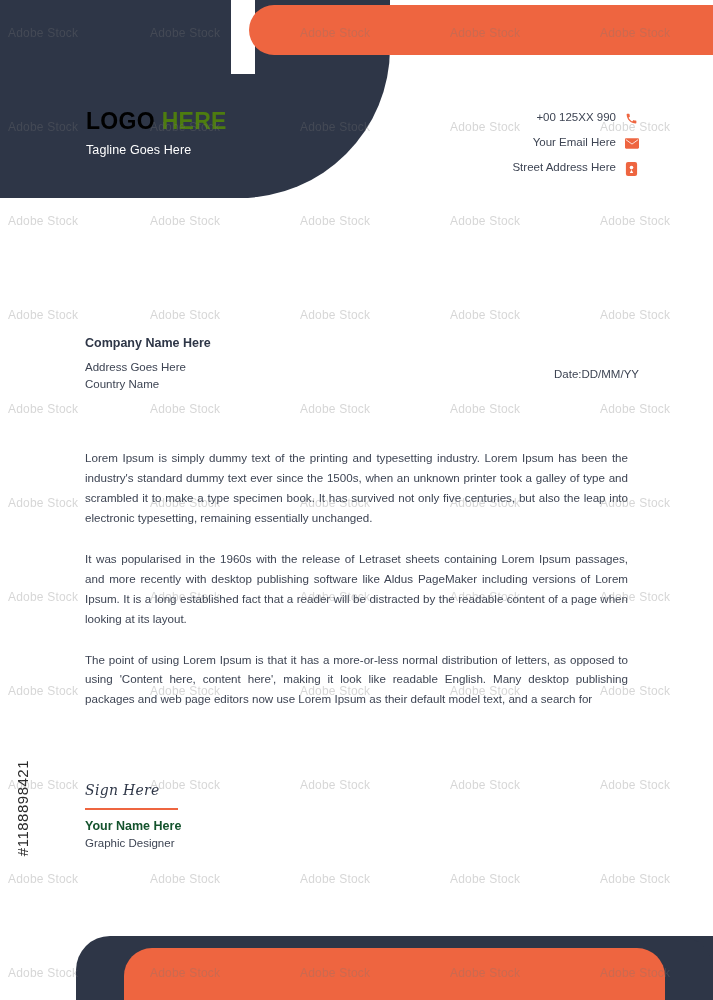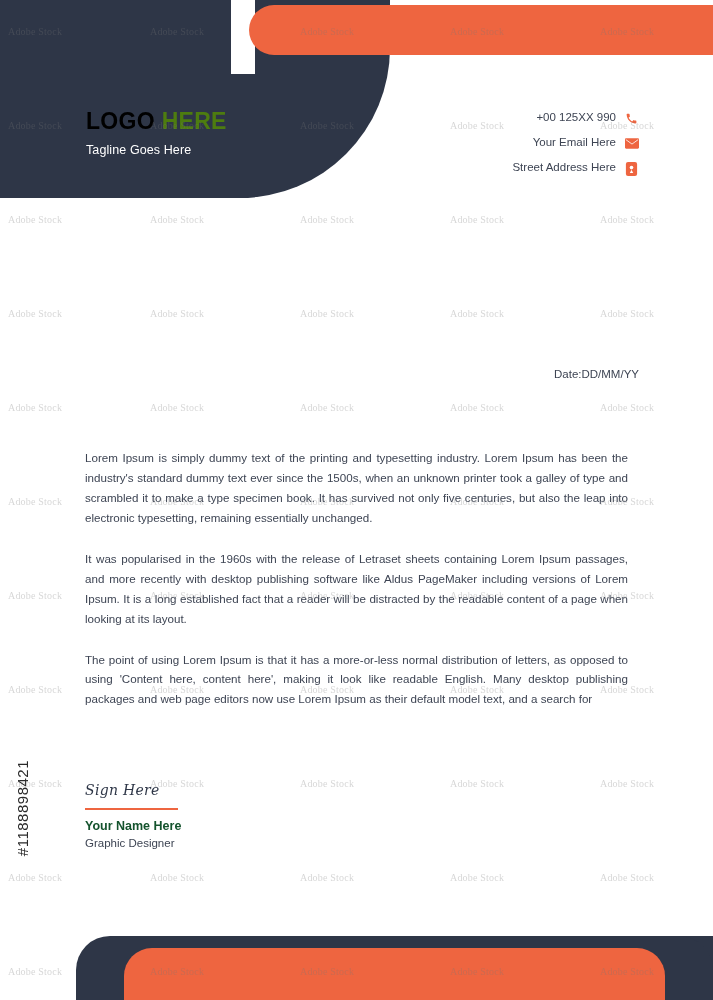--- a/index.html
+++ b/index.html
@@ -18,22 +18,22 @@
   
   .watermark-layer {
     position: absolute;
     inset: 0;
     z-index: 5;
     pointer-events: none;
     overflow: hidden;
   }
   .wm {
     position: absolute;
-    font-family: Liberation Serif, serif;
-    font-size: 10px;
+    font-family: Liberation Sans, sans-serif;
+    font-size: 12px;
     color: rgba(120,120,120,0.30);
     white-space: nowrap;
     letter-spacing: 0.2px;
   }
   .wm-id {
     position: absolute;
     left: 14px;
     top: 760px;
     font-size: 15px;
     color: #2a2a2a;
@@ -283,20 +283,25 @@
         <svg width="13" height="14" viewBox="0 0 16 20" fill="#ee6540">
             <rect x="0" y="0" width="16" height="20" rx="3" fill="#ee6540"></rect>
             <circle cx="8" cy="8" r="2.6" fill="#ffffff"></circle>
             <path d="M8 11.2l2.4 4.6H5.6z" fill="#ffffff"></path>
           </svg>
       </span>
     </div>
   </div>
 
 
+  <div class="company-block">
+    <div class="company-name">Company Name Here</div>
+    <div>Address Goes Here</div>
+    <div>Country Name</div>
+  </div>
 
   <div class="date">Date:DD/MM/YY</div>
 
   <div class="letter-body">
     <p>Lorem Ipsum is simply dummy text of the printing and typesetting industry. Lorem Ipsum has been the industry's standard dummy text ever since the 1500s, when an unknown printer took a galley of type and scrambled it to make a type specimen book. It has survived not only five centuries, but also the leap into electronic typesetting, remaining essentially unchanged.</p>
     <p> It was popularised in the 1960s with the release of Letraset sheets containing Lorem Ipsum passages, and more recently with desktop publishing software like Aldus PageMaker including versions of Lorem Ipsum. It is a long established fact that a reader will be distracted by the readable content of a page when looking at its layout.</p>
     <p>The point of using Lorem Ipsum is that it has a more-or-less normal distribution of letters, as opposed to using 'Content here, content here', making it look like readable English. Many desktop publishing packages and web page editors now use Lorem Ipsum as their default model text, and a search for</p>
   </div>
 
   <div class="sign-block">

